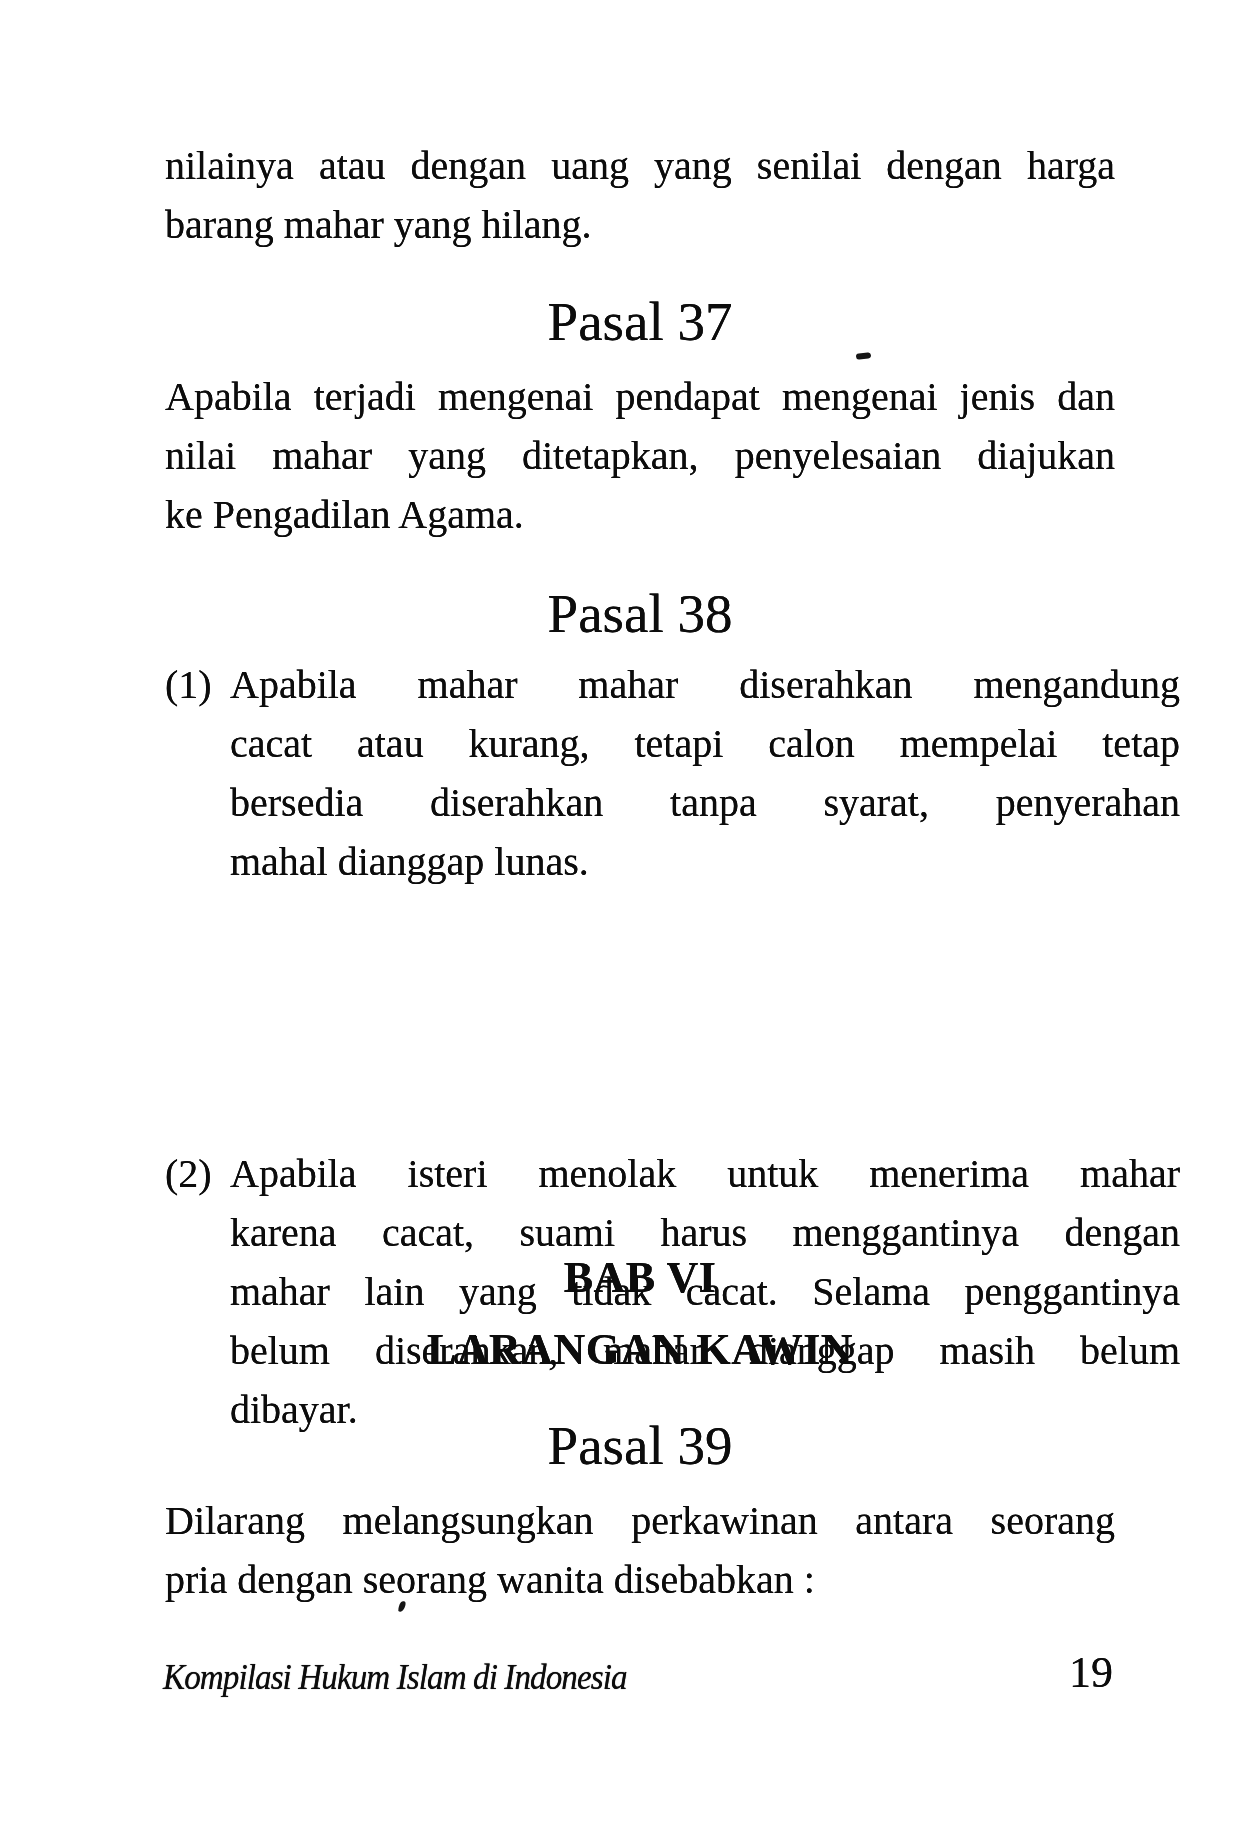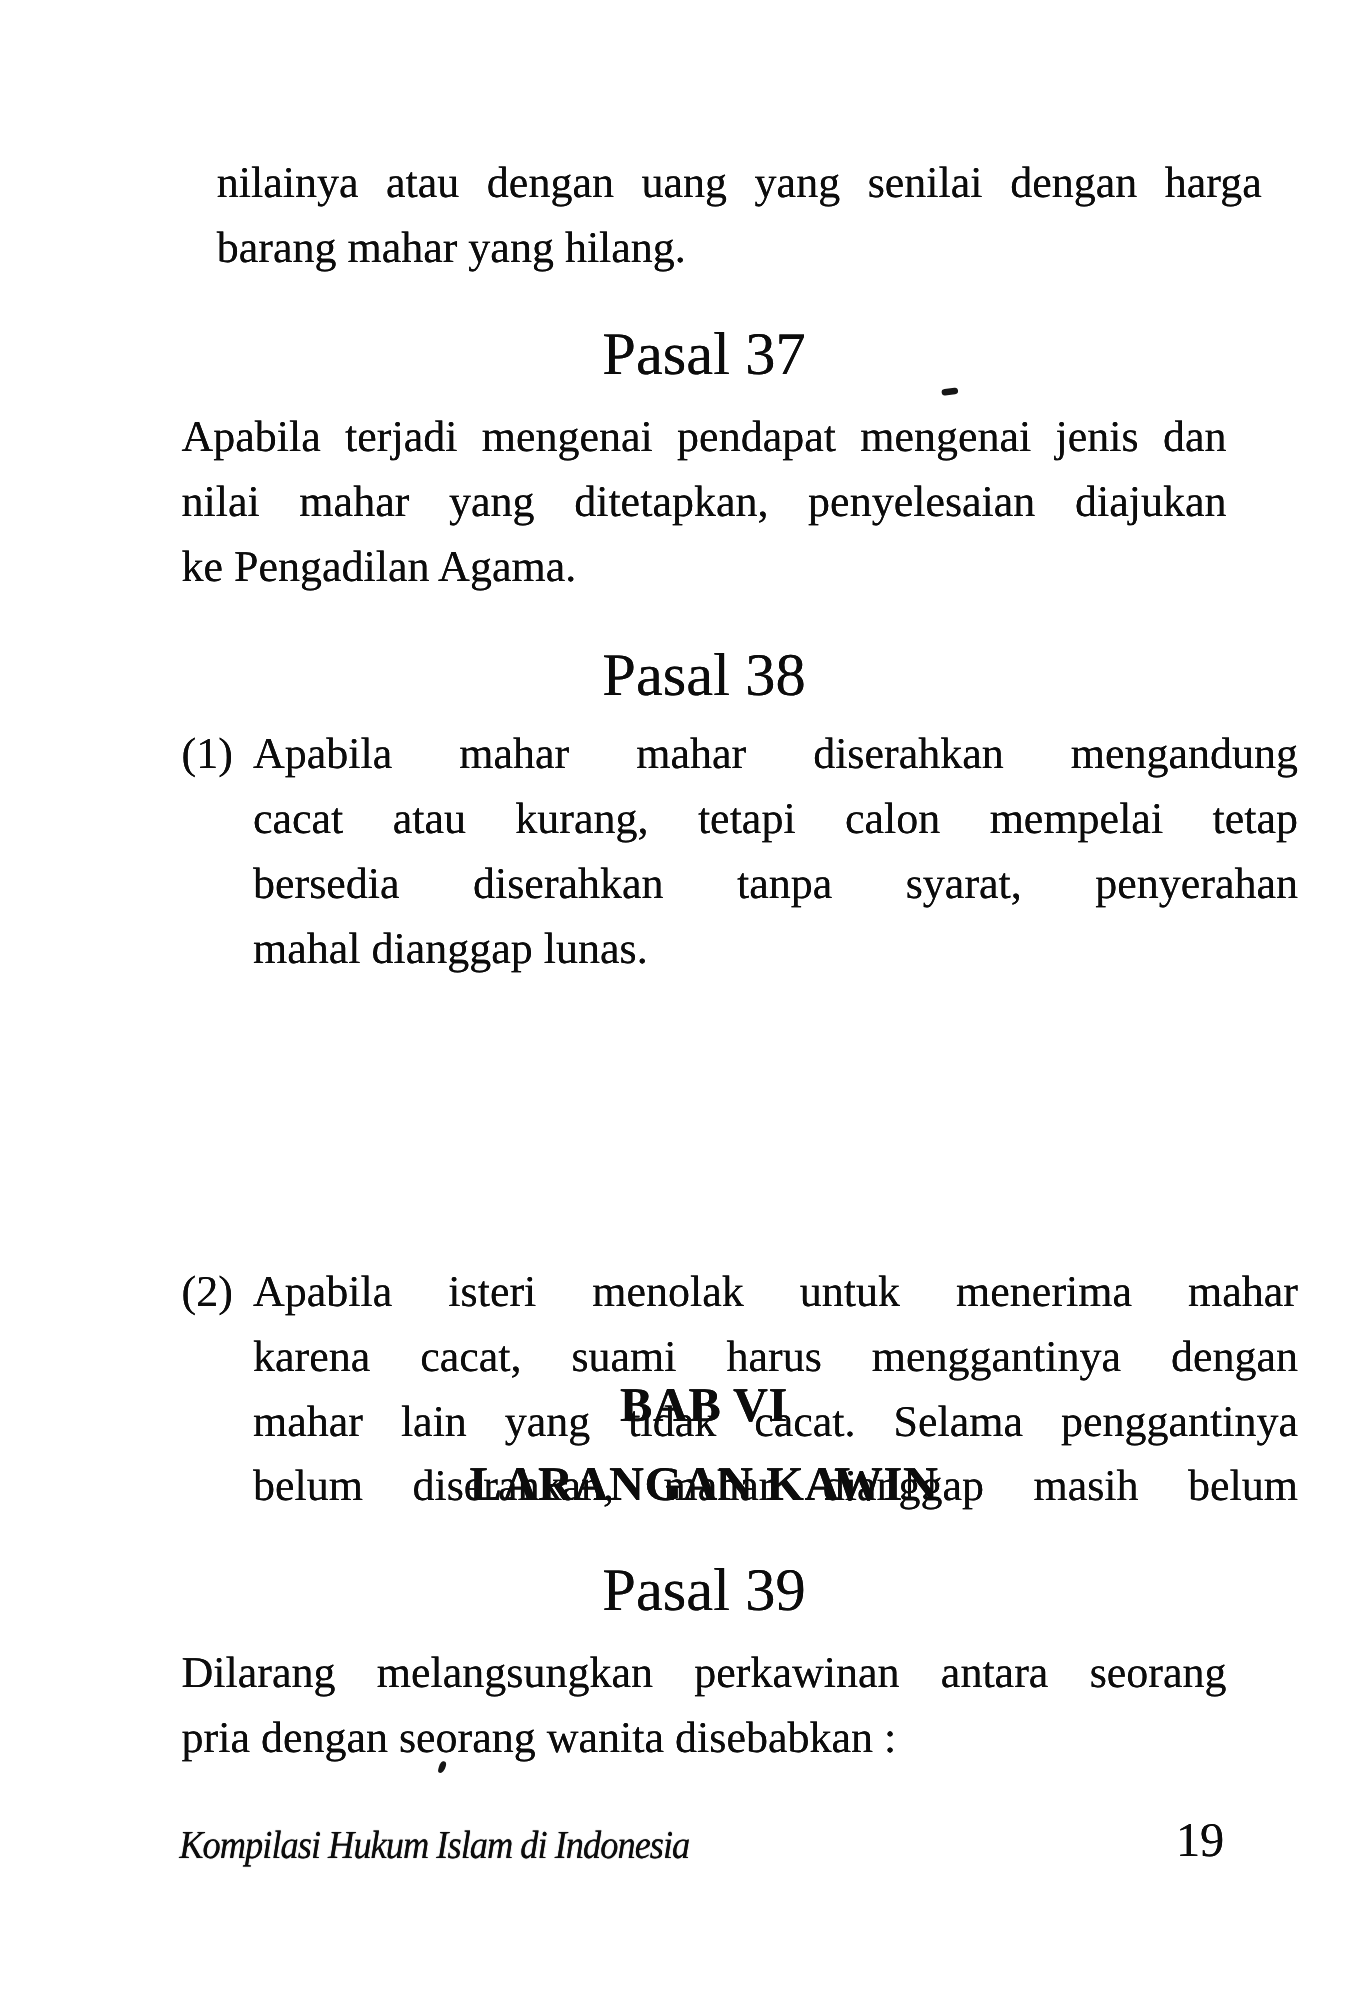--- a/index.html
+++ b/index.html
@@ -66,21 +66,21 @@
     background: #161616;
     border-radius: 60% 40% 70% 30%;
     transform: rotate(14deg);
   }
 </style>
 </head>
 <body>
 
 <div class="page">
 
-  <div class="col body-text" style="top:136px;margin-left:32px;">
+  <div class="col body-text" style="top:136px;">
     <div class="line just">nilainya atau dengan uang yang senilai dengan harga</div>
     <div class="line left">barang mahar yang hilang.</div>
   </div>
 
   <div class="col heading" style="top:292px;">Pasal 37</div>
 
   <div class="smudge"></div>
 
   <div class="col body-text" style="top:367px;">
     <div class="line just">Apabila terjadi mengenai pendapat mengenai jenis dan</div>
@@ -97,20 +97,21 @@
     <div class="line just">bersedia diserahkan tanpa syarat, penyerahan</div>
     <div class="line left">mahal dianggap lunas.</div>
   </div>
 
   <div class="col body-text item" style="top:908px;">
     <span class="num">(2)</span>
     <div class="line just">Apabila isteri menolak untuk menerima mahar</div>
     <div class="line just">karena cacat, suami harus menggantinya dengan</div>
     <div class="line just">mahar lain yang tidak cacat. Selama penggantinya</div>
     <div class="line just">belum diserahkan, mahar dianggap masih belum</div>
+    <div class="line left">dibayar.</div>
   </div>
 
   <div class="col chapter" style="top:1248px;">BAB VI</div>
   <div class="col chapter" style="top:1320px;">LARANGAN KAWIN</div>
 
   <div class="col heading" style="top:1416px;">Pasal 39</div>
 
   <div class="col body-text" style="top:1491px;">
     <div class="line just">Dilarang melangsungkan perkawinan antara seorang</div>
     <div class="line left">pria dengan seorang wanita disebabkan :</div>

